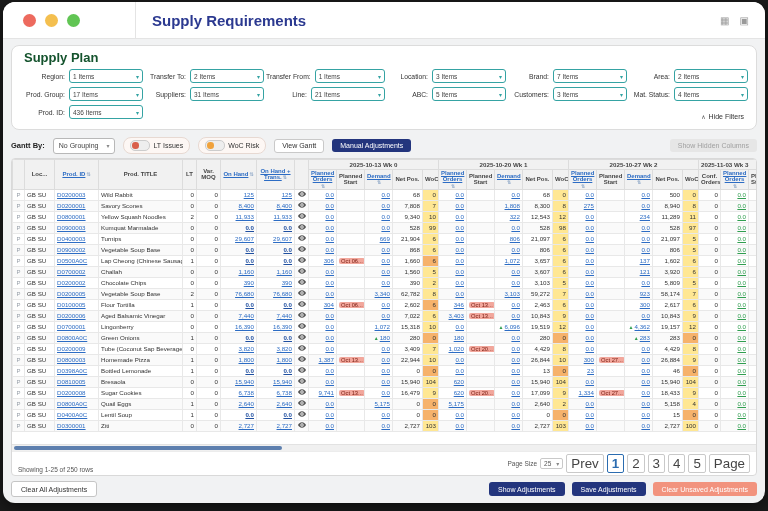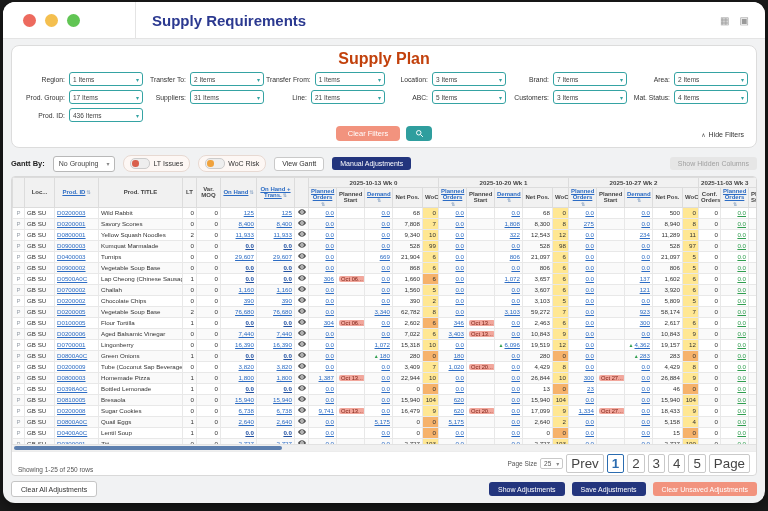--- a/index.html
+++ b/index.html
@@ -11,21 +11,21 @@
   .lights{display:flex;gap:9px;padding-left:20px;width:110px;box-sizing:border-box;align-items:center;}
   .light{width:13px;height:13px;border-radius:50%;}
   .l-red{background:#ed6a5e;} .l-yellow{background:#f4bf4f;} .l-green{background:#61c554;}
   .tb-divider{width:1px;height:36px;background:#e4e4e4;margin-left:22px;}
   .tb-title{margin-left:16px;font-size:15px;font-weight:bold;color:#2b3990;}
   .tb-icons{margin-left:auto;display:flex;gap:10px;padding-right:16px;color:#9a9a9a;font-size:10px;}
   
   .content{flex:1;min-height:0;display:flex;flex-direction:column;padding:6px 8px;}
   
   .filter-card{background:#fff;border:1px solid #dcdcdc;border-radius:8px;padding:3px 12px 6px;position:relative;flex:0 0 auto;margin-bottom:5px;}
-  .fp-title{text-align:center;color:#c2410c;font-weight:bold;font-size:16px;margin:1px 0 4px;}
+  .fp-title{text-align:left;color:#14532d;font-weight:bold;font-size:13px;margin:1px 0 4px;}
   .frow{display:flex;gap:2px;margin-bottom:4px;}
   .fpair{display:flex;align-items:center;width:119px;flex:0 0 auto;}
   .flabel{flex:1;text-align:right;font-size:6.8px;color:#333;padding-right:4px;white-space:nowrap;}
   .fselect{width:74px;height:14px;border:1px solid #35a3a3;border-radius:3px;display:flex;align-items:center;
     justify-content:space-between;padding:0 3px;font-size:6.5px;color:#444;background:#fff;box-sizing:border-box;cursor:pointer;}
   .fchev{color:#35a3a3;font-size:6px;}
   .fbuttons{display:flex;justify-content:center;gap:6px;margin-top:3px;}
   .btn-clear{background:#f2937e;color:#fff;border:none;border-radius:4px;font-size:7.5px;padding:3px 12px;cursor:pointer;}
   .btn-search{background:#2f9e9e;border:none;border-radius:4px;width:26px;height:15px;display:flex;align-items:center;justify-content:center;cursor:pointer;}
   .hide-filters{position:absolute;right:12px;bottom:9px;font-size:7px;color:#333;display:flex;gap:3px;align-items:center;cursor:pointer;}
@@ -198,31 +198,20 @@
         </div>
       <div class="frow" id="frow2">
           <div class="fpair">
             <span class="flabel">Prod. ID:</span>
             <div class="fselect">
               <span>436 Items</span>
               <span class="fchev">▾</span>
             </div>
           </div>
         </div>
-      <div class="fbuttons">
-        <button class="btn-clear">Clear Filters</button>
-        <button class="btn-search">
-          <span>
-            <svg width="9" height="9" viewBox="0 0 24 24">
-                <circle cx="10" cy="10" r="6" fill="none" stroke="#fff" stroke-width="2.6"></circle>
-                <line x1="14.5" y1="14.5" x2="21" y2="21" stroke="#fff" stroke-width="2.6"></line>
-              </svg>
-          </span>
-        </button>
-      </div>
       <div class="hide-filters">
         <span class="hf-chev">∧</span>
         <span>Hide Filters</span>
       </div>
     </div>
 
     <div class="toolbar">
       <span class="gb-label">Gantt By:</span>
       <div class="gb-select">
         <span>No Grouping</span>

